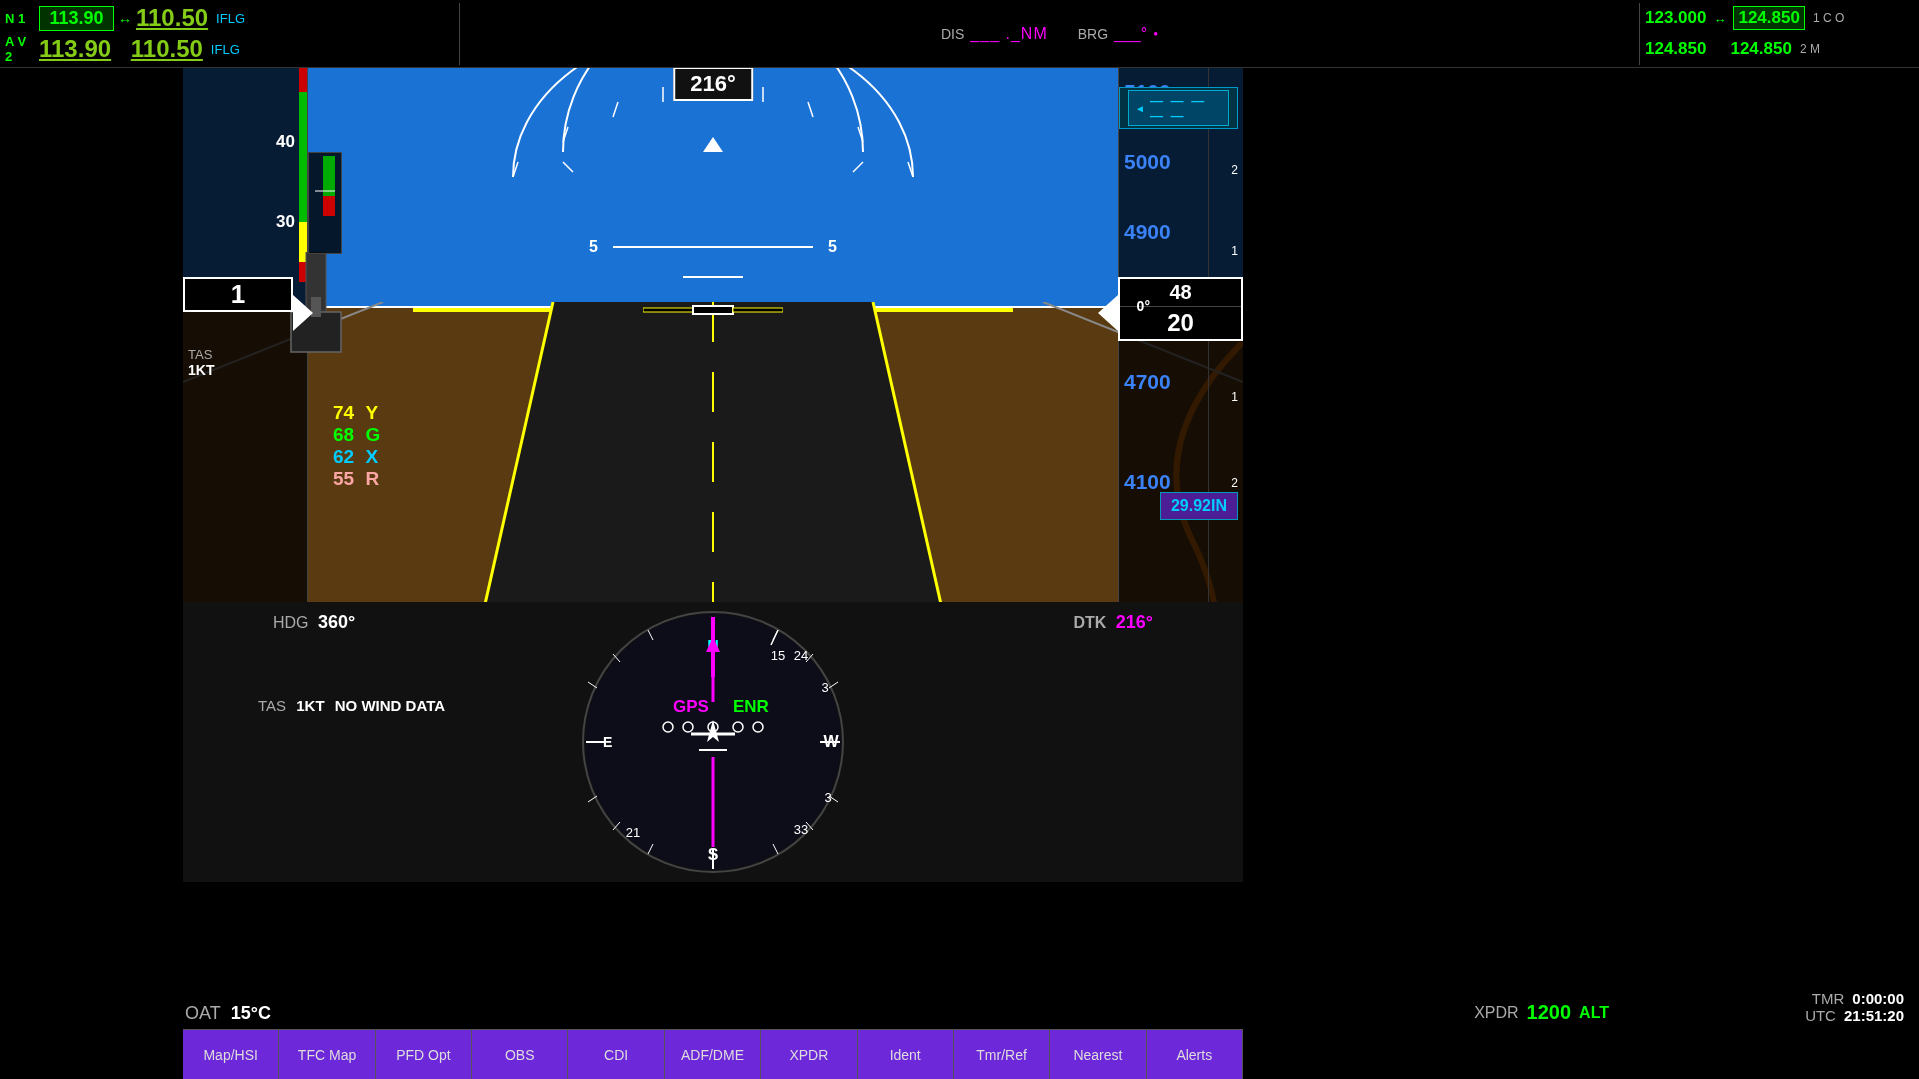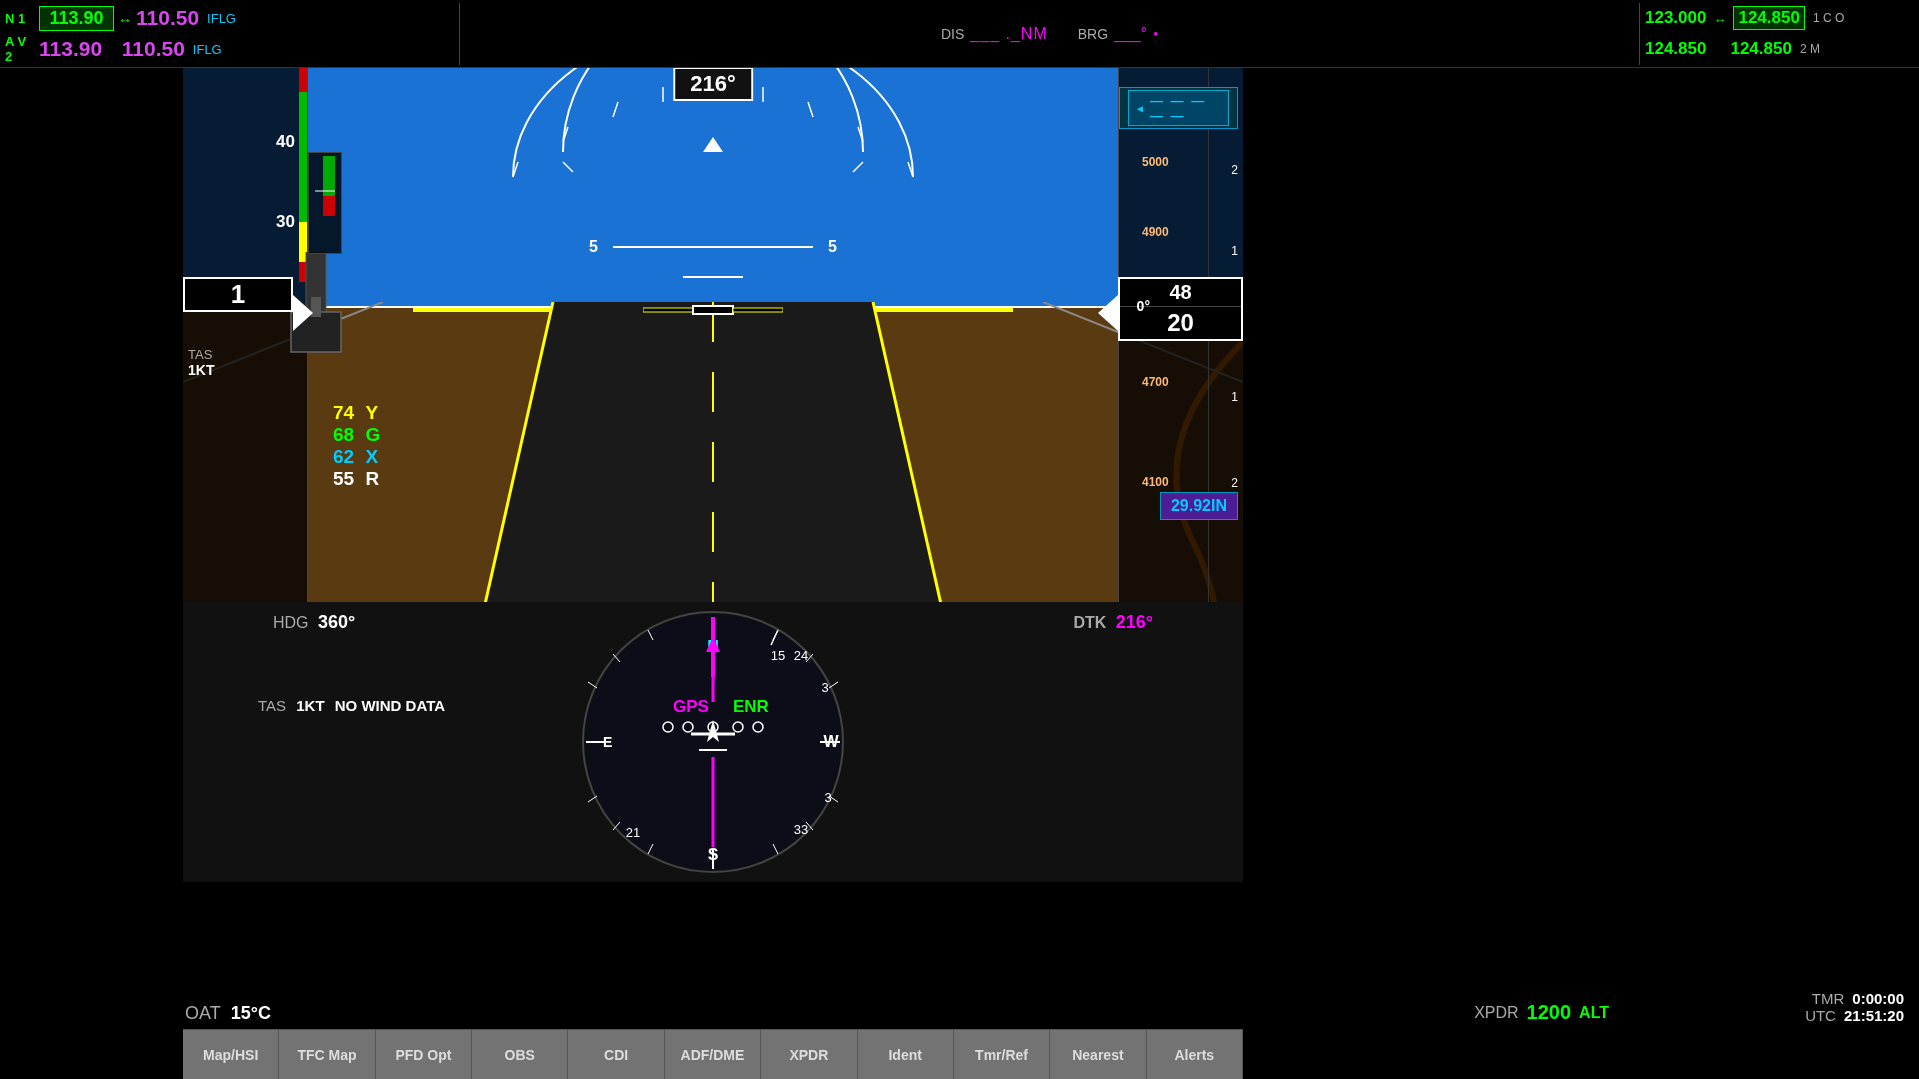--- a/index.html
+++ b/index.html
@@ -60,23 +60,24 @@
       min-width: 75px;
       text-align: center;
     }
 
     .nav-arrow {
       color: #00ff00;
       font-size: 14px;
     }
 
     .nav-freq-standby {
-      color: #d946ef;
-      font-size: 21px;
-      font-weight: bold;
+      color: #84cc16;
+      font-size: 24px;
+      font-weight: bold;
+      text-decoration: underline;
     }
 
     .nav-type {
       color: #00ccff;
       font-size: 13px;
       margin-left: 4px;
     }
 
     .dis-label, .brg-label {
       color: #aaa;
@@ -136,26 +137,26 @@
       background: #222;
       display: flex;
       align-items: center;
       border-top: 1px solid #555;
       z-index: 100;
     }
 
     .toolbar-btn {
       flex: 1;
       height: 100%;
-      background: #737373;
+      background: #6d28d9;
       border: none;
       border-right: 1px solid #555;
       color: #ddd;
       font-size: 14px;
-      font-weight: bold;
+      font-weight: normal;
       cursor: pointer;
       display: flex;
       align-items: center;
       justify-content: center;
     }
 
     
     #oat-display {
       position: absolute;
       bottom: 55px;
@@ -316,23 +317,23 @@
       right: 12px;
       color: white;
       font-size: 17px;
       font-weight: bold;
       transform: translateY(-50%);
     }
 
     
     .alt-tick {
       position: absolute;
-      left: 23px;
-      color: #fdba74;
-      font-size: 12px;
+      left: 5px;
+      color: #3b82f6;
+      font-size: 21px;
       font-weight: bold;
       transform: translateY(-50%);
     }
 
     
     .vsi-tick {
       position: absolute;
       right: 5px;
       color: white;
       font-size: 12px;
@@ -724,21 +725,21 @@
       <span style="margin-left:6px;">Y</span>
     </div>
     <div style="color:#00ff00;">
       <span>68</span>
       <span style="margin-left:6px;">G</span>
     </div>
     <div style="color:#00ccff;">
       <span>62</span>
       <span style="margin-left:6px;">X</span>
     </div>
-    <div style="color:#ffffff;">
+    <div style="color:#fca5a5;">
       <span>55</span>
       <span style="margin-left:6px;">R</span>
     </div>
   </div>
 
   <div style="position:absolute;left:103px;top:190px;z-index:25;">
     <svg width="60" height="120" xmlns="http://www.w3.org/2000/svg">
       <rect x="20" y="0" width="20" height="80" fill="#333" stroke="#555" stroke-width="1"></rect>
       <rect x="5" y="60" width="50" height="40" fill="#222" stroke="#666" stroke-width="1.5"></rect>
       <rect x="25" y="45" width="10" height="20" fill="#555"></rect>

